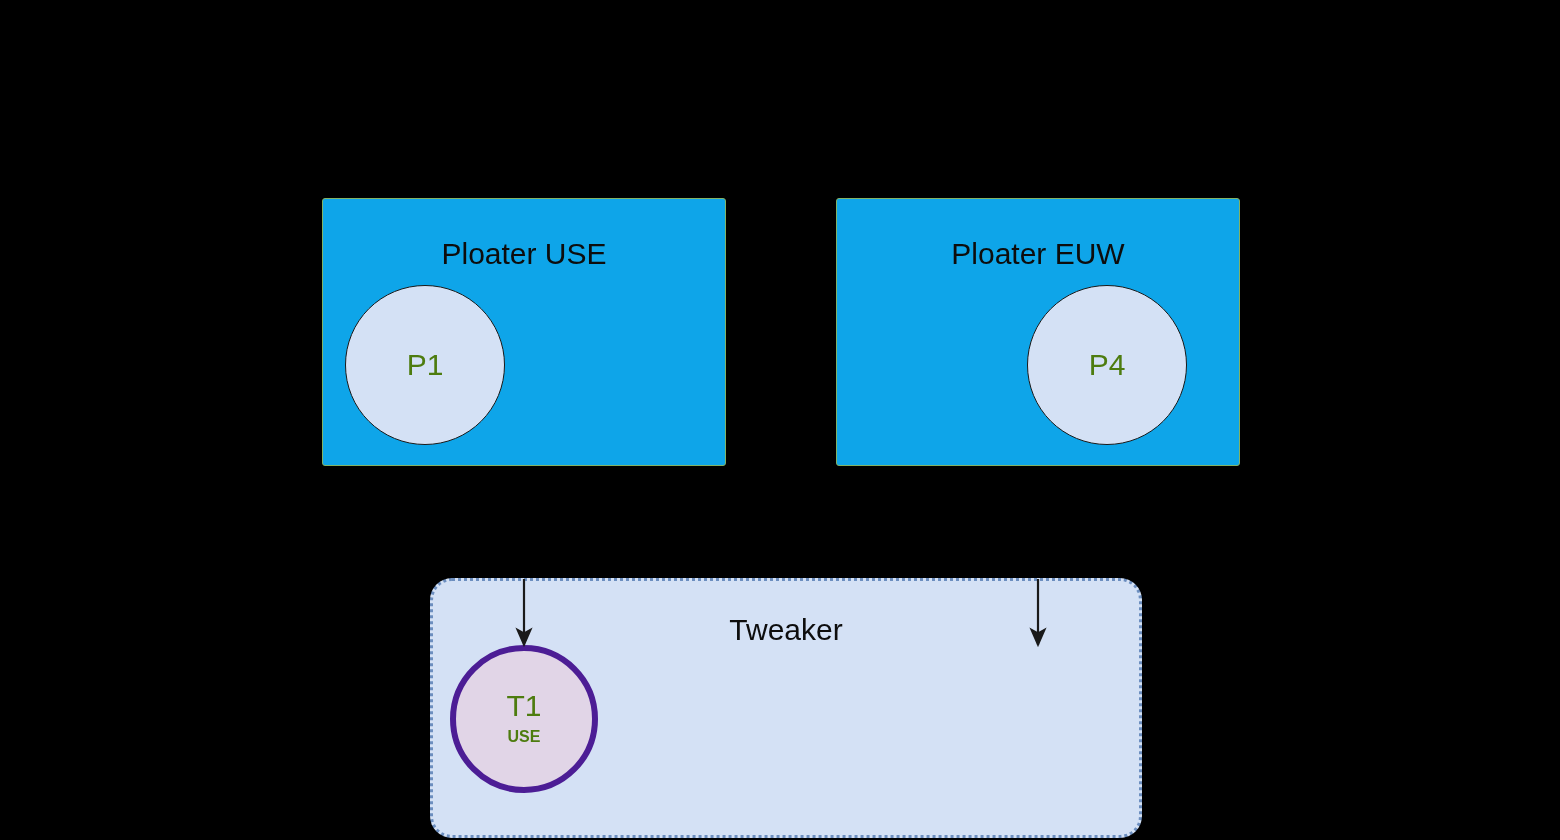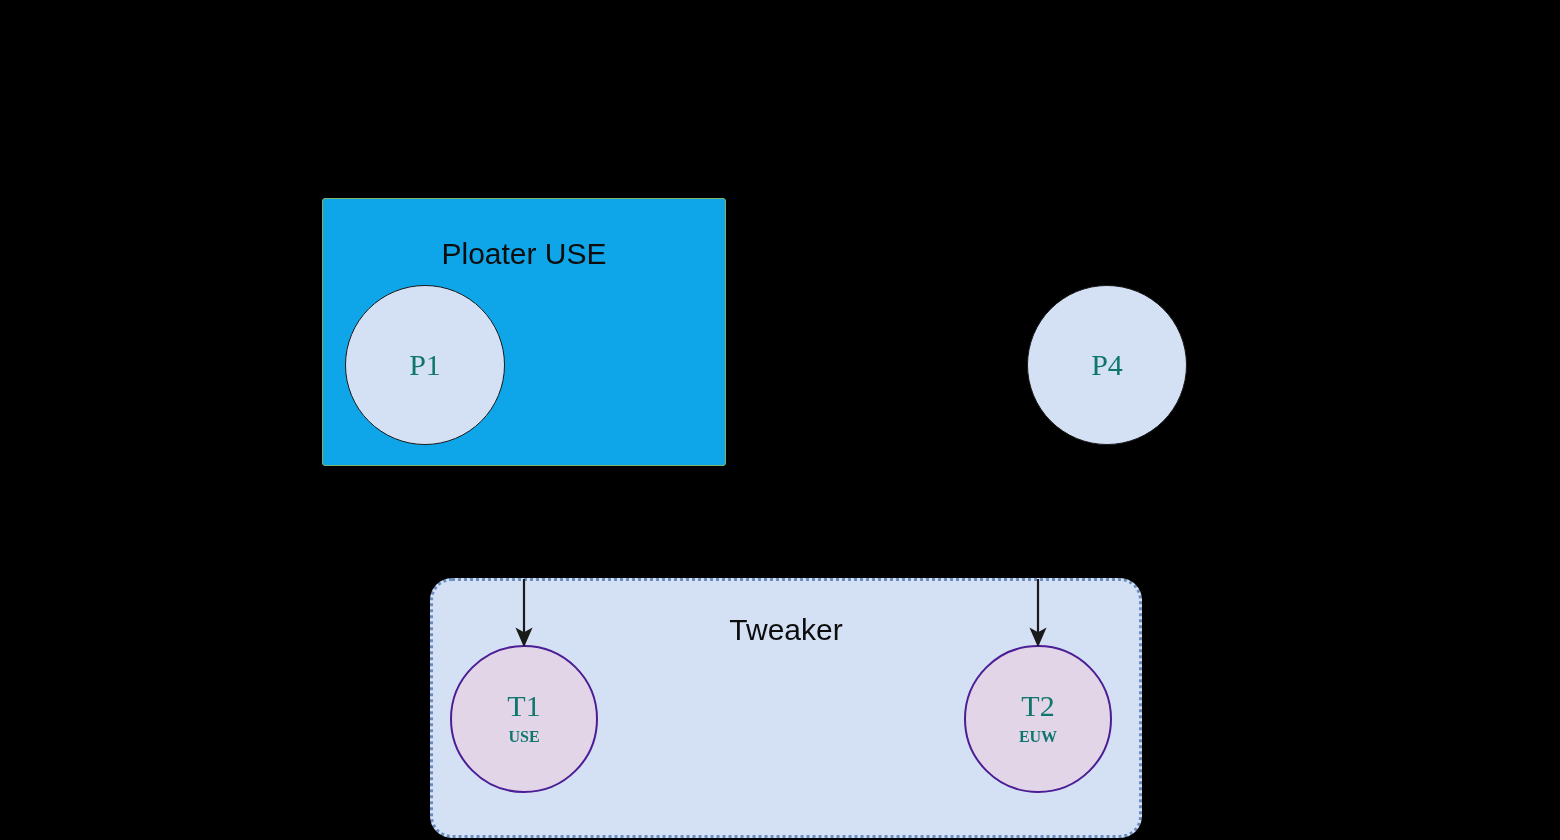--- a/index.html
+++ b/index.html
@@ -51,30 +51,30 @@
 
   
   .node {
     position: absolute;
     box-sizing: border-box;
     border-radius: 50%;
     display: flex;
     flex-direction: column;
     align-items: center;
     justify-content: center;
-    color: #0f766e;
-    font-family: Liberation Serif, serif;
+    color: #4d7c0f;
+    font-family: Liberation Sans, sans-serif;
   }
   .node-blue {
     background: #d4e1f5;
     border: 1px solid #1a1a1a;
   }
   .node-purple {
     background: #e1d5e7;
-    border: 2px solid #4c1d95;
+    border: 6px solid #4c1d95;
   }
   .node-label {
     font-size: 30px;
     line-height: 34px;
   }
   .node-sublabel {
     font-size: 16px;
     line-height: 24px;
     font-weight: bold;
     margin-top: 2px;
@@ -97,39 +97,38 @@
 
   <div class="group group-solid" style="left:322px; top:198px; width:404px; height:268px;">
     <div class="group-title" style="top:38px;">Ploater USE</div>
   </div>
 
   <div class="node node-blue" style="left:345px; top:285px; width:160px; height:160px;">
     <span class="node-label">P1</span>
   </div>
 
 
+  <div class="group group-solid" style="left:836px; top:198px; width:404px; height:268px;">
+    <div class="group-title" style="top:38px;">Ploater EUW</div>
+  </div>
 
 
   <div class="node node-blue" style="left:1027px; top:285px; width:160px; height:160px;">
     <span class="node-label">P4</span>
   </div>
 
   <div class="group group-dotted" style="left:430px; top:578px; width:712px; height:260px;">
     <div class="group-title" style="top:32px;text-align:center;">Tweaker</div>
   </div>
 
   <div class="node node-purple" style="left:450px; top:645px; width:148px; height:148px;">
     <span class="node-label">T1</span>
     <span class="node-sublabel">USE</span>
   </div>
 
-  <div class="node node-purple" style="left:964px; top:645px; width:148px; height:148px;">
-    <span class="node-label">T2</span>
-    <span class="node-sublabel">EUW</span>
-  </div>
 
   <svg id="edges" viewBox="0 0 1560 840" width="1560" height="840">
     <defs>
       <marker id="arrowhead" markerWidth="9" markerHeight="9" refX="8" refY="4.5" orient="auto" markerUnits="strokeWidth">
         <path d="M0,0.6 L9,4.5 L0,8.4 L2.2,4.5 Z" fill="#1a1a1a"></path>
       </marker>
     </defs>
     <line x1="524" y1="579" x2="524" y2="645" stroke="#1a1a1a" stroke-width="2.2" marker-end="url(#arrowhead)"></line>
     <line x1="1038" y1="579" x2="1038" y2="645" stroke="#1a1a1a" stroke-width="2.2" marker-end="url(#arrowhead)"></line>
   </svg>

